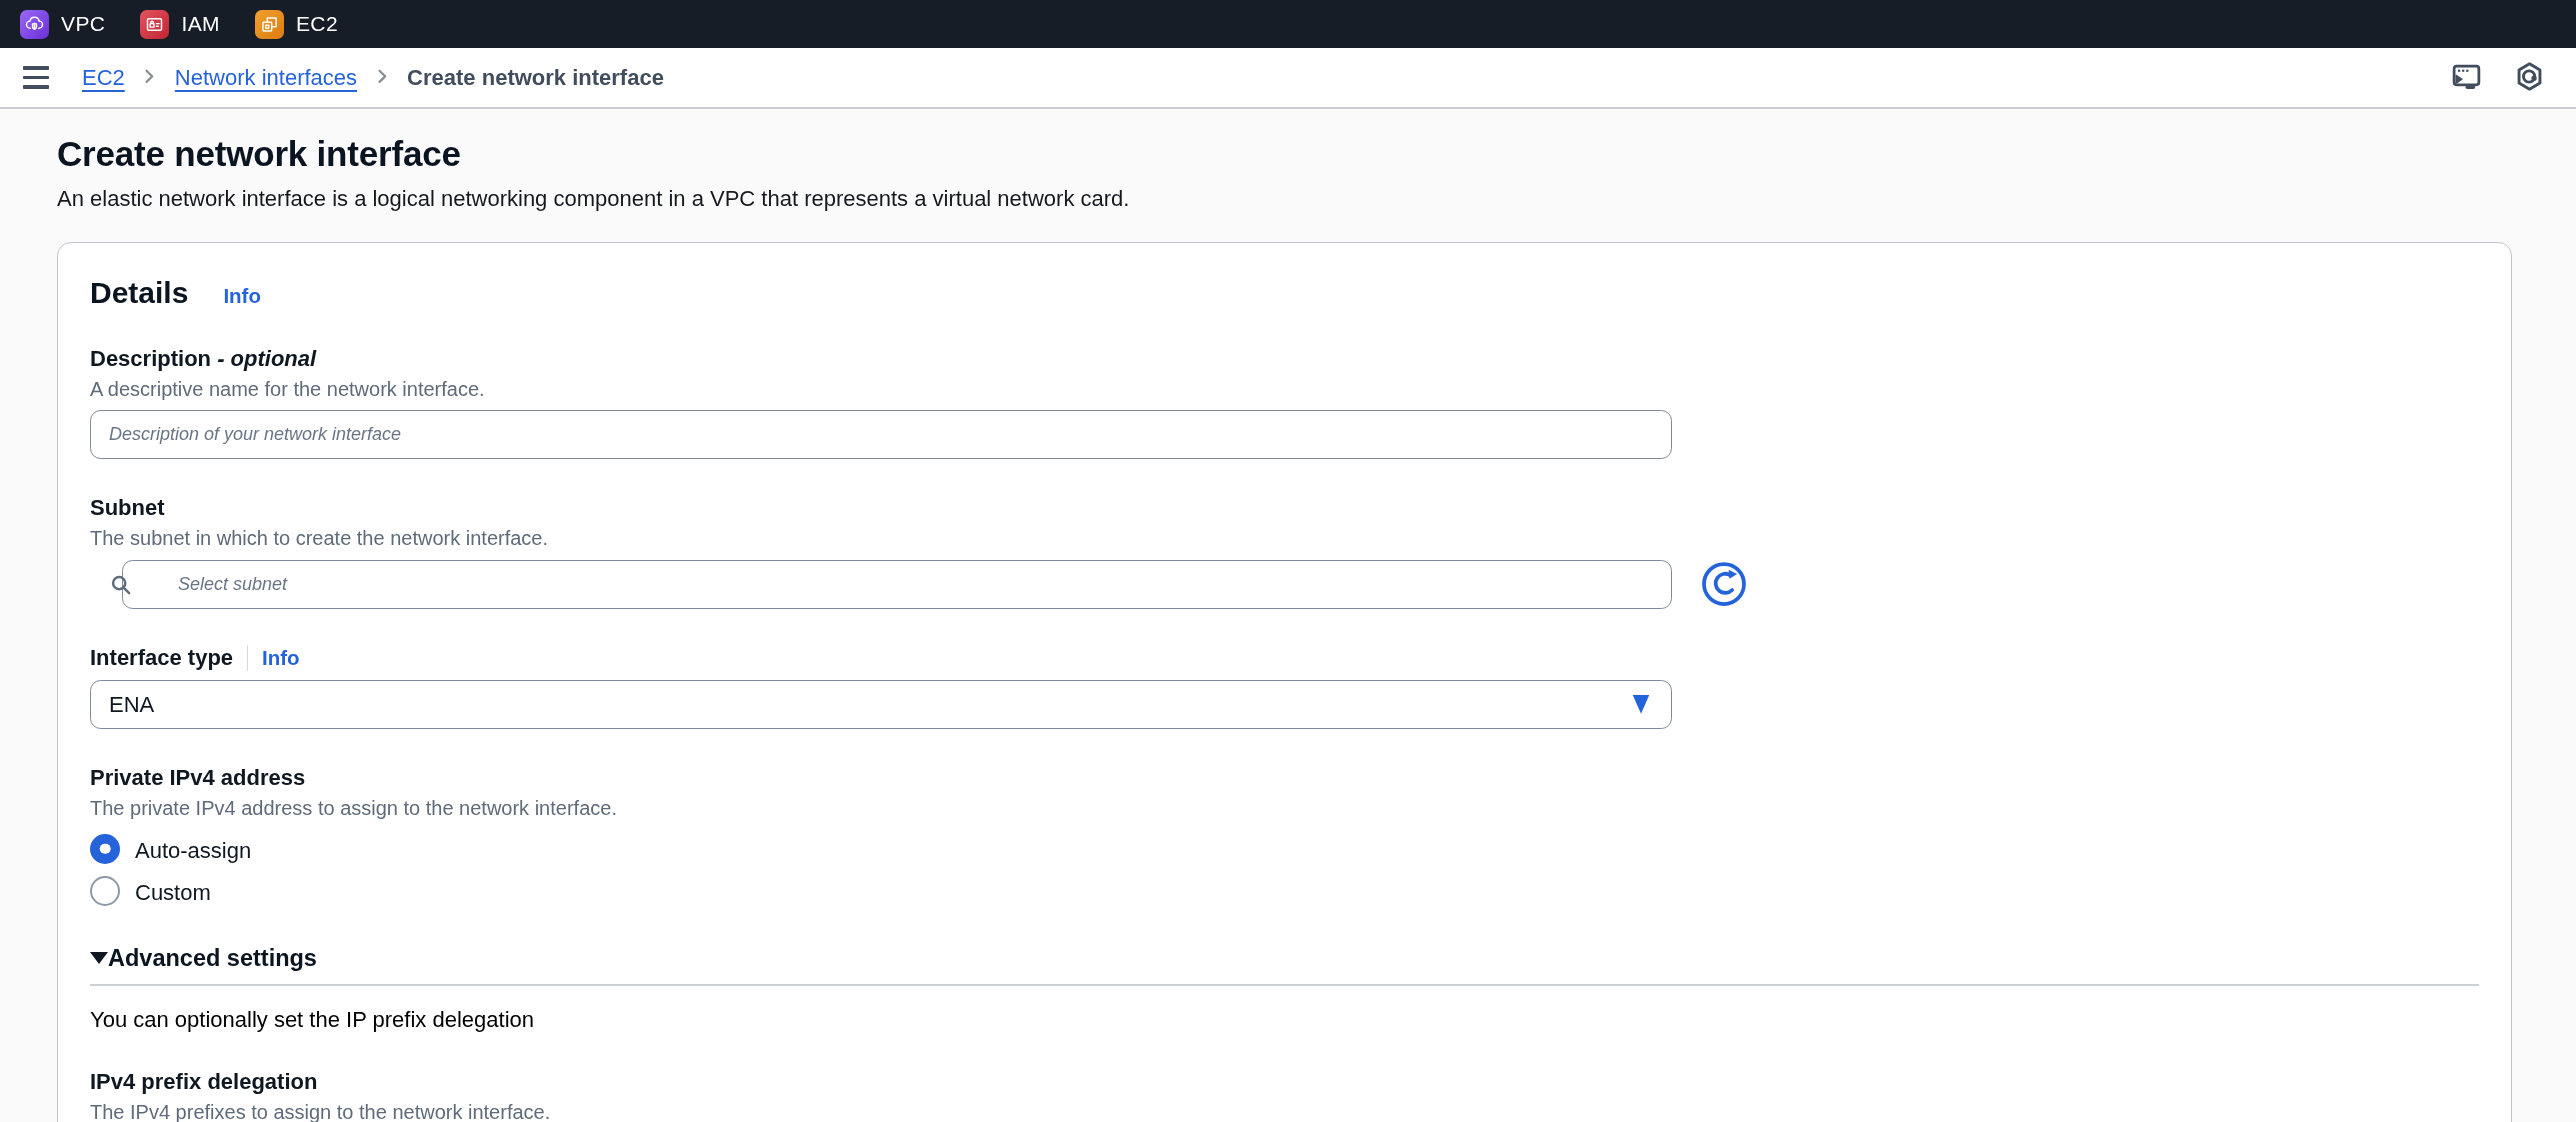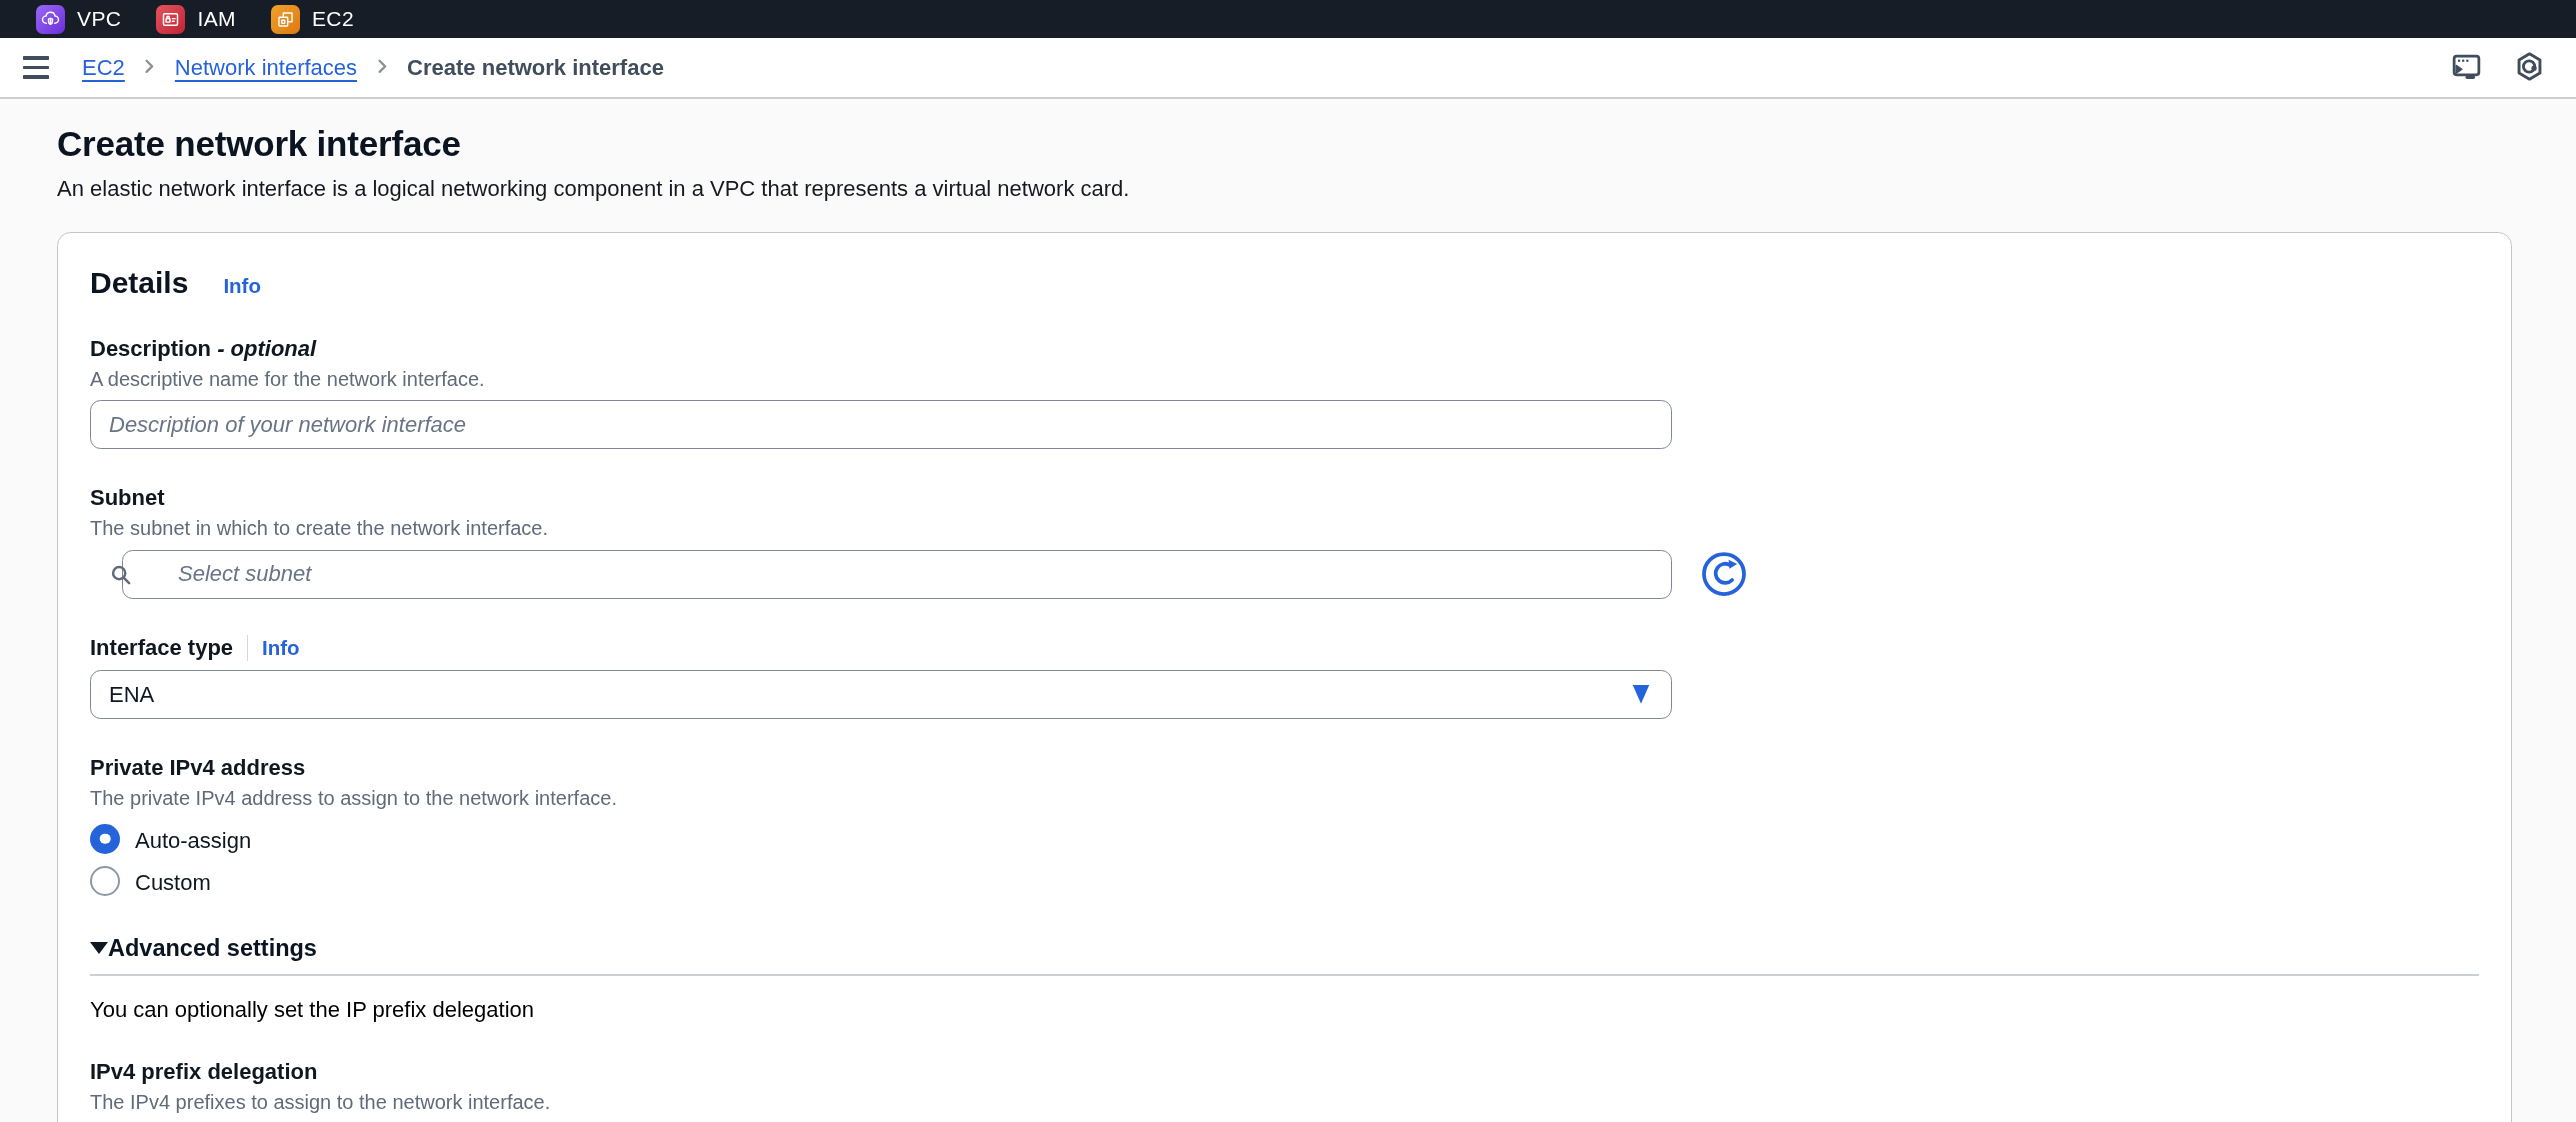--- a/index.html
+++ b/index.html
@@ -1,20 +1,20 @@
 <!DOCTYPE html>
 <html style="font-size:12px"><head>
 <meta charset="utf-8">
 <style>
   * { margin:0; padding:0; box-sizing:border-box; }
   html,body { width:2576px; height:1123px; overflow:hidden; background:#fafafa;
               font-family:"Liberation Sans", sans-serif; color:#0f1720; }
 
   
-  .topbar { height:38px; background:#161d27; display:flex; align-items:center; padding-left:36px; gap:35px; }
+  .topbar { height:48px; background:#161d27; display:flex; align-items:center; padding-left:20px; gap:35px; }
   .shortcut { display:flex; align-items:center; gap:12px; cursor:pointer; }
   .badge { width:29px; height:29px; border-radius:6.8px; display:flex; align-items:center; justify-content:center; }
   .badge svg { width:21px; height:21px; }
   .badge-vpc { background:linear-gradient(135deg,#9a68f7,#6b2fd6); }
   .badge-iam { background:linear-gradient(135deg,#e5535f,#bf2533); }
   .badge-ec2 { background:linear-gradient(135deg,#f0a12e,#dd7a10); }
   .shortcut-label { color:#fff; font-size:21px; font-weight:500; letter-spacing:0.4px; }
 
   
   .crumbbar { height:61px; background:#fff; border-bottom:2.3px solid #cdced4; display:flex; align-items:center; padding:0 30px 0 23px; }
@@ -40,21 +40,21 @@
   .info-link { font-size:20.5px; font-weight:700; color:#2563db; cursor:pointer; }
 
   .field { margin-top:36px; }
   .field-label-row { display:flex; align-items:center; gap:13.7px; }
   .field-label { font-size:22px; font-weight:700; color:#0f1720; }
   .optional { font-style:italic; }
   .label-divider { width:1.5px; height:26px; background:#d4d7dc; }
   .helper { margin-top:6px; font-size:20px; color:#5f6b7a; }
 
   .text-input { margin-top:9px; width:1582px; height:49px; border:1.5px solid #7d8998; border-radius:10.6px;
-                font-size:22px; padding:0 18px; color:#0f1720; background:#fff;
+                font-size:18px; padding:0 18px; color:#0f1720; background:#fff;
                 font-family:"Liberation Sans", sans-serif; outline:none; }
   .text-input::placeholder { font-style:italic; color:#697586; }
 
   .subnet-row { display:flex; align-items:center; }
   .search-wrap { position:relative; margin-top:9px; width:1582px;padding-left:32px; }
   .search-wrap .text-input { margin-top:0; width:100%; padding-left:55px; }
   .search-wrap svg { position:absolute; left:18px; top:12px; width:26px; height:26px; }
   .refresh-btn { margin-left:27px; margin-top:9px; width:50px; height:50px; background:none; border:none; cursor:pointer; padding:0; }
   .refresh-btn svg { width:50px; height:50px; }
 

